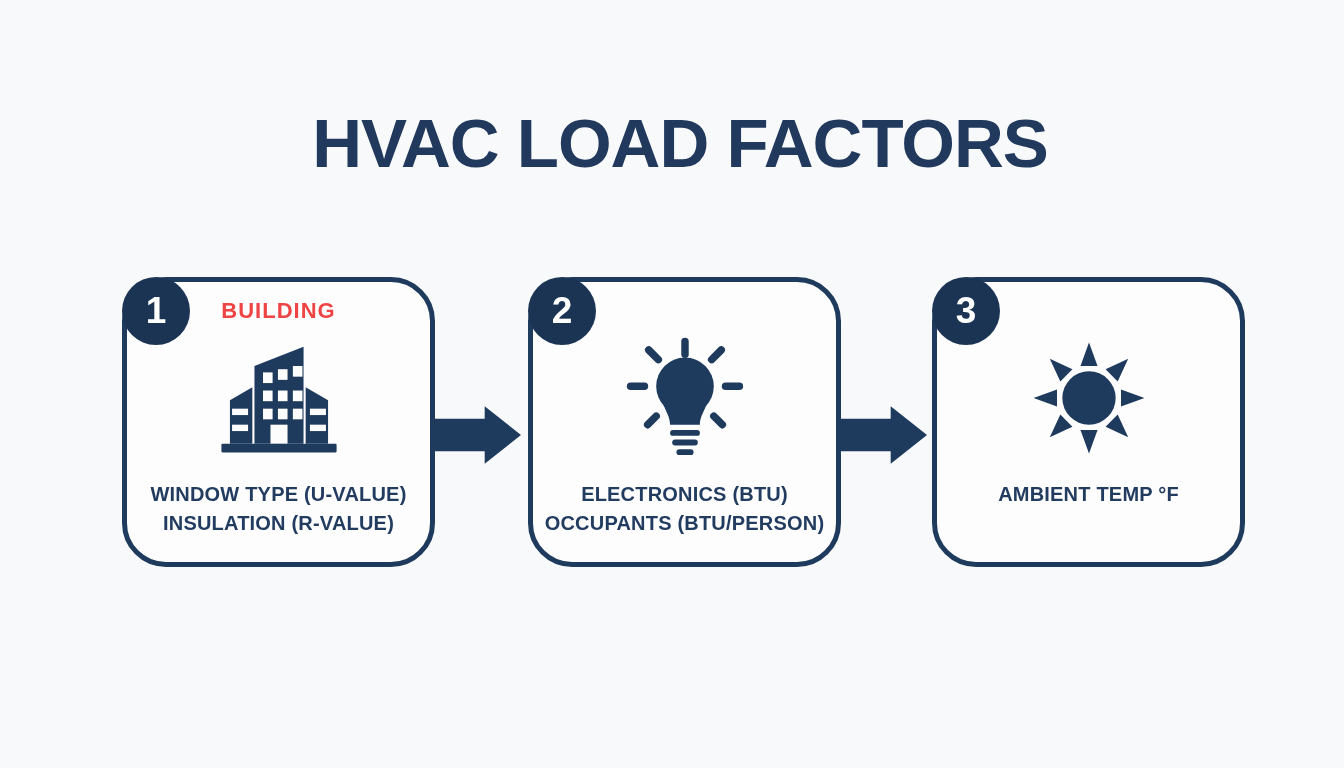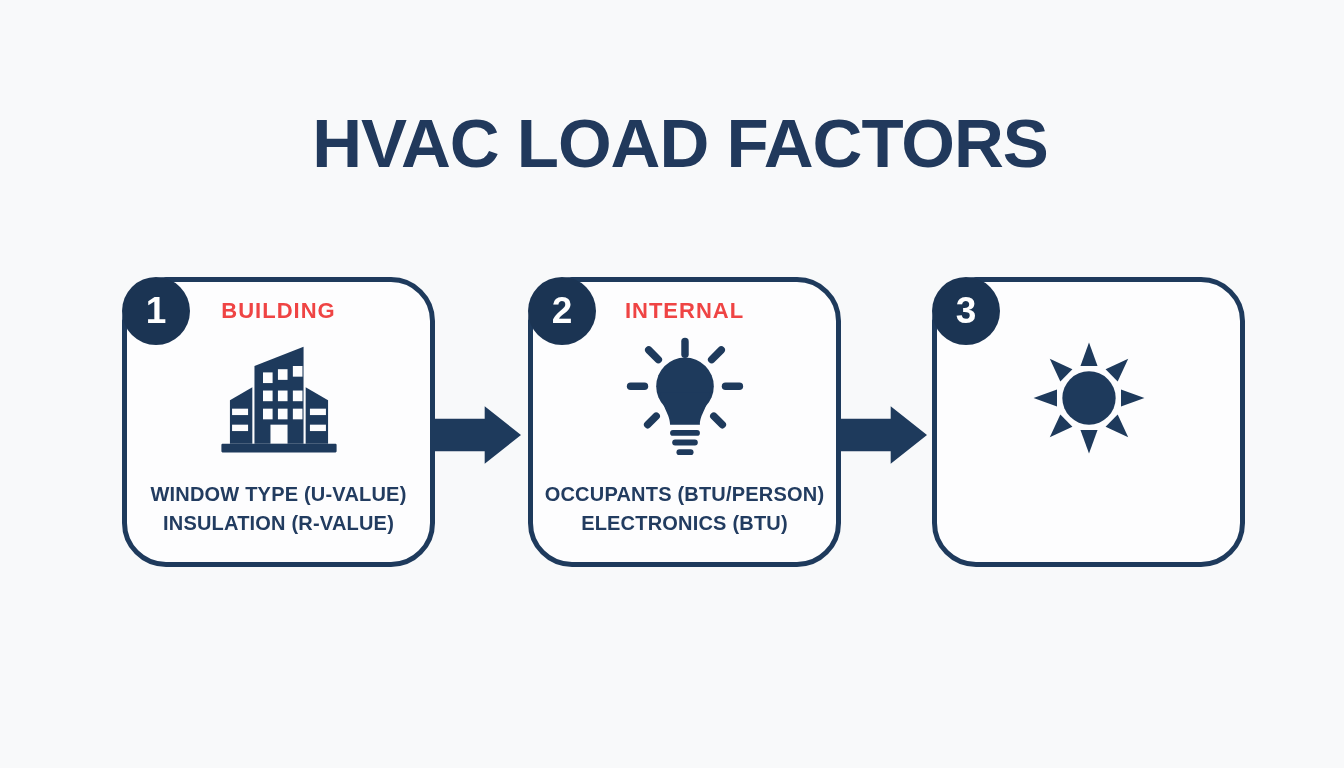--- a/index.html
+++ b/index.html
@@ -116,42 +116,41 @@
   <div class="flow-arrow a1">
     <svg viewBox="0 0 90 60" xmlns="http://www.w3.org/2000/svg">
       <polygon class="navy" points="0,13 52,13 52,0 90,30 52,60 52,47 0,47"></polygon>
     </svg>
   </div>
 
   <div class="card c2">
     <div class="badge">
       <span>2</span>
     </div>
-    <div class="card-label">INTERNAL</div>
     <div class="card-icon">
       <svg viewBox="0 0 120 120" xmlns="http://www.w3.org/2000/svg">
         <g stroke="#1e3a5c" stroke-width="7" stroke-linecap="round">
           <line x1="60" y1="7" x2="60" y2="19"></line>
           <line x1="26" y1="15" x2="35" y2="24"></line>
           <line x1="94" y1="15" x2="85" y2="24"></line>
           <line x1="9" y1="49" x2="22" y2="49"></line>
           <line x1="111" y1="49" x2="98" y2="49"></line>
           <line x1="25" y1="85" x2="33" y2="77"></line>
           <line x1="95" y1="85" x2="87" y2="77"></line>
         </g>
         <circle class="navy" cx="60" cy="49" r="27"></circle>
         <path class="navy" d="M37,55 C39,70 46,75 46,85 L74,85 C74,75 81,70 83,55 Z"></path>
         <rect class="navy" x="46" y="90" width="28" height="5.5" rx="2.75"></rect>
         <rect class="navy" x="48" y="99" width="24" height="5.5" rx="2.75"></rect>
         <rect class="navy" x="52" y="108" width="16" height="5.5" rx="2.75"></rect>
       </svg>
     </div>
     <div class="card-details">
+      <div>ELECTRONICS (BTU)</div>
       <div>OCCUPANTS (BTU/PERSON)</div>
-      <div>ELECTRONICS (BTU)</div>
     </div>
   </div>
 
   <div class="flow-arrow a2">
     <svg viewBox="0 0 90 60" xmlns="http://www.w3.org/2000/svg">
       <polygon class="navy" points="0,13 52,13 52,0 90,30 52,60 52,47 0,47"></polygon>
     </svg>
   </div>
 
   <div class="card c3">
@@ -166,15 +165,18 @@
           <path d="M60 8 L52 30 L68 30 Z" transform="rotate(45 60 60)"></path>
           <path d="M60 8 L52 30 L68 30 Z" transform="rotate(90 60 60)"></path>
           <path d="M60 8 L52 30 L68 30 Z" transform="rotate(135 60 60)"></path>
           <path d="M60 8 L52 30 L68 30 Z" transform="rotate(180 60 60)"></path>
           <path d="M60 8 L52 30 L68 30 Z" transform="rotate(225 60 60)"></path>
           <path d="M60 8 L52 30 L68 30 Z" transform="rotate(270 60 60)"></path>
           <path d="M60 8 L52 30 L68 30 Z" transform="rotate(315 60 60)"></path>
         </g>
       </svg>
     </div>
+    <div class="card-details">
+      <div>AMBIENT TEMP °F</div>
+    </div>
   </div>
 
 </div>
 
 </body></html>

